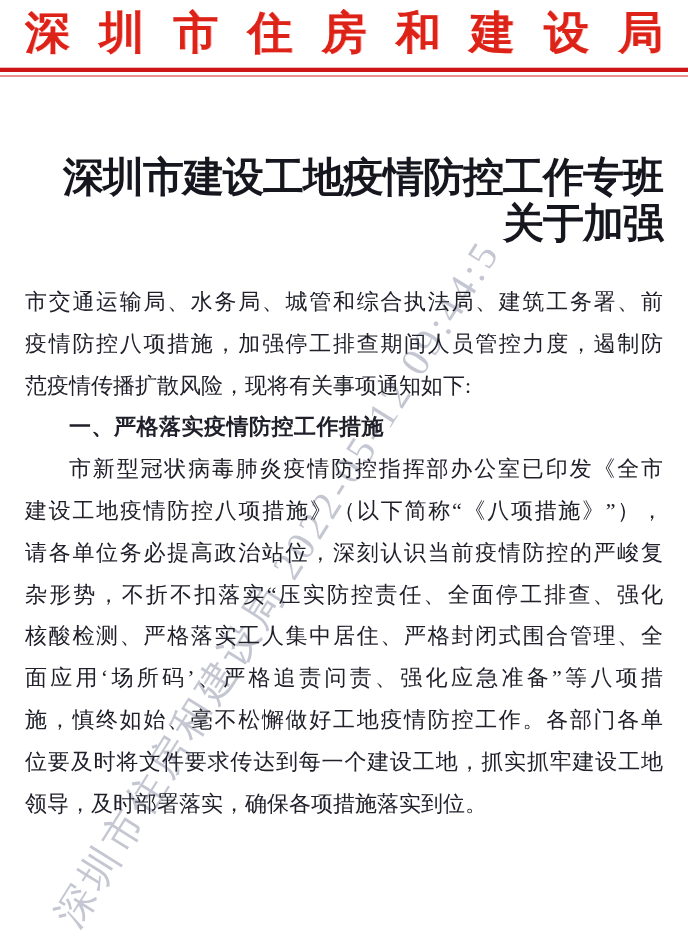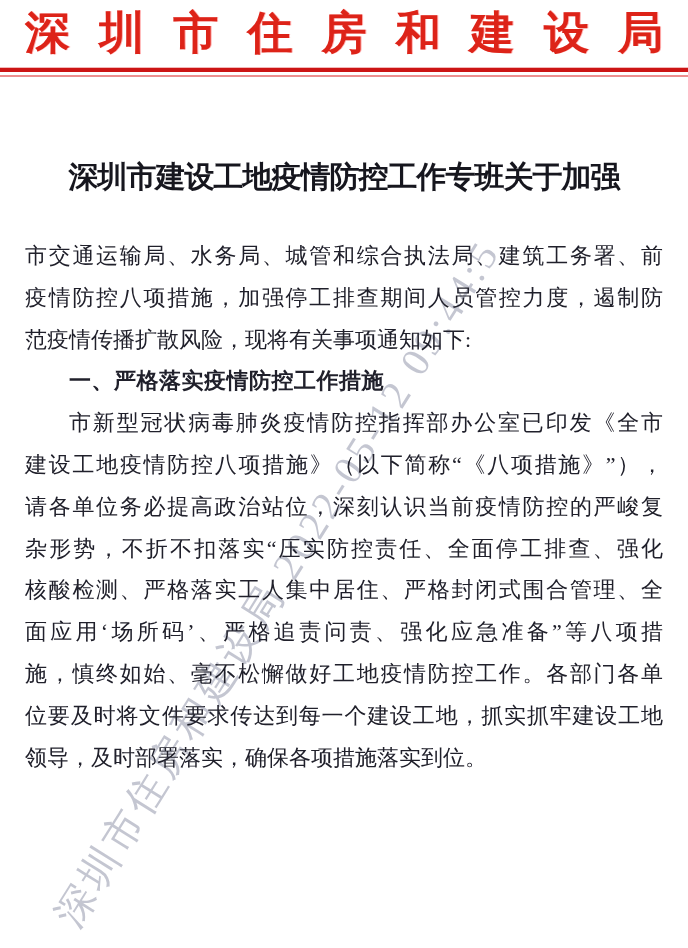--- a/index.html
+++ b/index.html
@@ -26,24 +26,24 @@
   }
   .rule { margin-top: 11px; }
   .rule .r-faint { height: 1px; background: #f2b9b9; }
   .rule .r-thick { height: 4px; background: #cc1414; }
   .rule .r-gap   { height: 3px; background: transparent; }
   .rule .r-thin  { height: 2px; background: #ec8f8f; }
 
   
   .title {
     margin: 77px 25px 0 25px;
-    text-align: center;
+    text-align: right;
     font-family: "Liberation Sans", "DejaVu Sans", sans-serif;
     font-weight: bold;
-    font-size: 30px;
+    font-size: 41px;
     line-height: 46px;
     color: #16161e;
     letter-spacing: -1px;
   }
   .title .tline { display: block; }
 
   
   .bodytext {
     margin: 35px 25px 0 25px;
     font-size: 22px;

